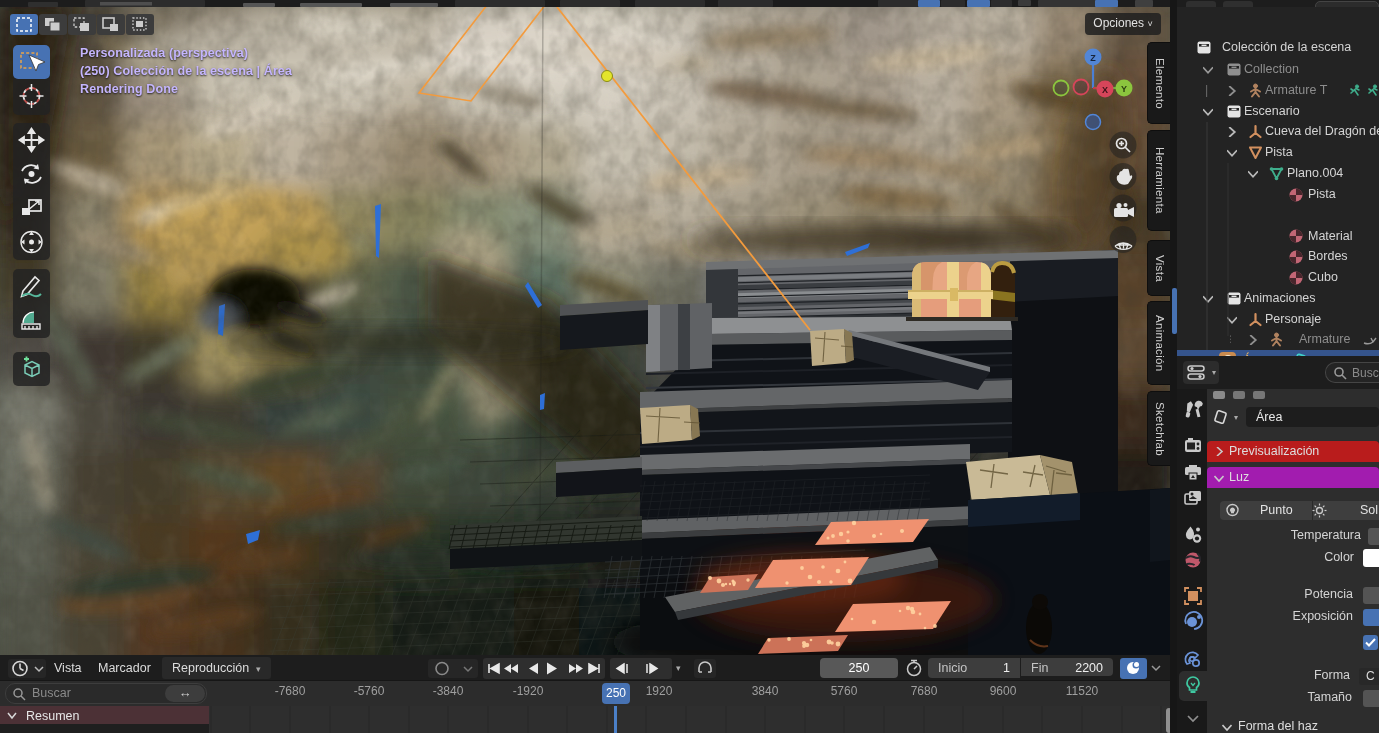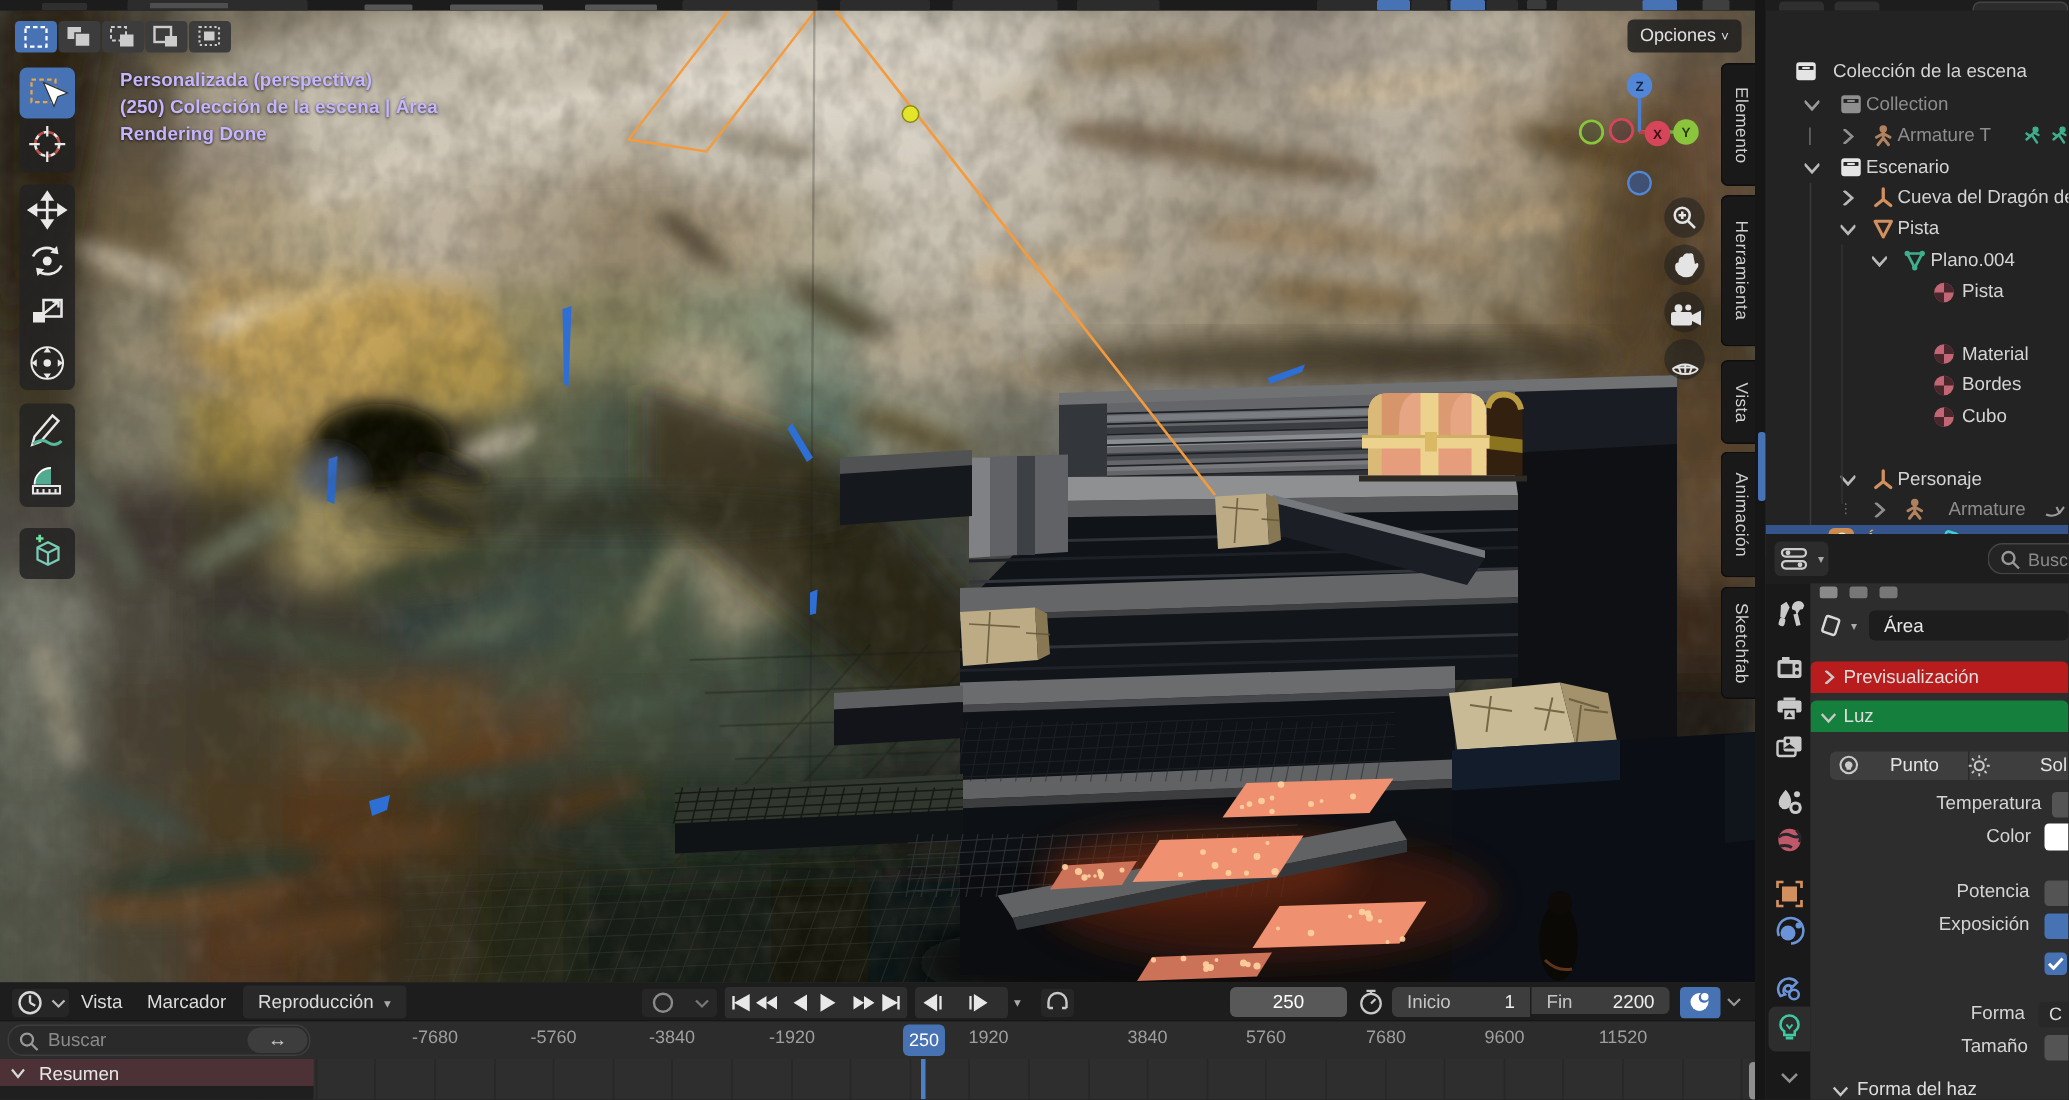--- a/index.html
+++ b/index.html
@@ -1038,20 +1038,31 @@
           <span class="abs" style="left:131px">Bordes</span>
         </div>
         <div class="orow" style="top:241.2px">
           <svg class="abs" style="left:112px;top:3.5px" width="14" height="14" viewBox="0 0 14 14">
             <circle cx="7" cy="7" r="6.5" fill="#c26675"></circle>
             <path d="M7,7 L7,0.5 A6.5,6.5 0 0 1 13.5,7 z" fill="#47262c"></path>
             <path d="M7,7 L7,13.5 A6.5,6.5 0 0 1 0.5,7 z" fill="#47262c"></path>
           </svg>
           <span class="abs" style="left:131px">Cubo</span>
         </div>
+        <div class="orow" style="top:262px">
+          <svg class="abs" style="left:26px;top:6px" width="10" height="10" viewBox="0 0 9 9">
+            <path d="M0,2 l4.5,5 4.5,-5" stroke="#b9b9b9" stroke-width="1.6" fill="none"></path>
+          </svg>
+          <svg class="abs" style="left:50px;top:4px" width="14" height="13" viewBox="0 0 14 13">
+            <rect x="0.5" y="0.5" width="13" height="12" rx="2" fill="#e4e4e4"></rect>
+            <rect x="2" y="3" width="10" height="2.6" fill="#232323"></rect>
+            <rect x="4.5" y="3.6" width="5" height="1.4" fill="#e4e4e4"></rect>
+          </svg>
+          <span class="abs" style="left:67px">Animaciones</span>
+        </div>
         <div class="orow" style="top:283px">
           <svg class="abs" style="left:50px;top:6px" width="10" height="10" viewBox="0 0 9 9">
             <path d="M0,2 l4.5,5 4.5,-5" stroke="#b9b9b9" stroke-width="1.6" fill="none"></path>
           </svg>
           <svg class="abs" style="left:71px;top:3px" width="15" height="15" viewBox="0 0 15 15">
             <g stroke="#d2905f" stroke-width="2.2" stroke-linecap="round">
               <path d="M7.5,2 V9 M7.5,9 L2.5,13 M7.5,9 L12.5,13" fill="none"></path>
             </g>
           </svg>
           <span class="abs" style="left:88px">Personaje</span>
@@ -1183,21 +1194,21 @@
             </svg>
             <span style="position:absolute;left:22px;top:4px;font-size:8px;color:#aaa">▾</span>
           </div>
           <div class="abs" style="left:39px;top:18px;width:133px;height:20px;background:#1d1d1d;border-radius:4px;color:#e8e8e8;font-size:12.5px;line-height:20px"><span style="margin-left:10px">Área</span></div>
           <div class="abs" style="left:0;top:52px;width:172px;height:21px;background:#b91c1c;border-radius:4px 4px 0 0">
             <svg class="abs" style="left:8px;top:6px" width="9" height="9" viewBox="0 0 9 9">
               <path d="M2,0 l5,4.5 -5,4.5" stroke="#c9c9c9" stroke-width="1.6" fill="none"></path>
             </svg>
             <span style="position:absolute;left:22px;top:3px;color:#dedede;font-size:12.5px">Previsualización</span>
           </div>
-          <div class="abs" style="left:0;top:78px;width:172px;height:21px;background:#15803d;border-radius:4px 4px 0 0">
+          <div class="abs" style="left:0;top:78px;width:172px;height:21px;background:#a21caf;border-radius:4px 4px 0 0">
             <svg class="abs" style="left:7px;top:7px" width="10" height="9" viewBox="0 0 9 9">
               <path d="M0,2 l4.5,5 4.5,-5" stroke="#c9c9c9" stroke-width="1.6" fill="none"></path>
             </svg>
             <span style="position:absolute;left:22px;top:3px;color:#dedede;font-size:12.5px">Luz</span>
           </div>
           <div class="abs" style="left:13px;top:112px;width:159px;height:19px;background:#3e3e3e;border-radius:4px 0 0 4px">
             <div class="abs" style="left:92px;top:0;width:1px;height:19px;background:#2a2a2a"></div>
             <svg class="abs" style="left:5px;top:2px" width="15" height="15" viewBox="0 0 15 15">
               <circle cx="7.5" cy="7" r="5.5" fill="none" stroke="#c9c9c9" stroke-width="1.4"></circle>
               <path d="M7.5,4.5 a2.5,2.5 0 0 1 1.5,4.5 l0,1.2 h-3 l0,-1.2 A2.5,2.5 0 0 1 7.5,4.5" fill="#c9c9c9"></path>

